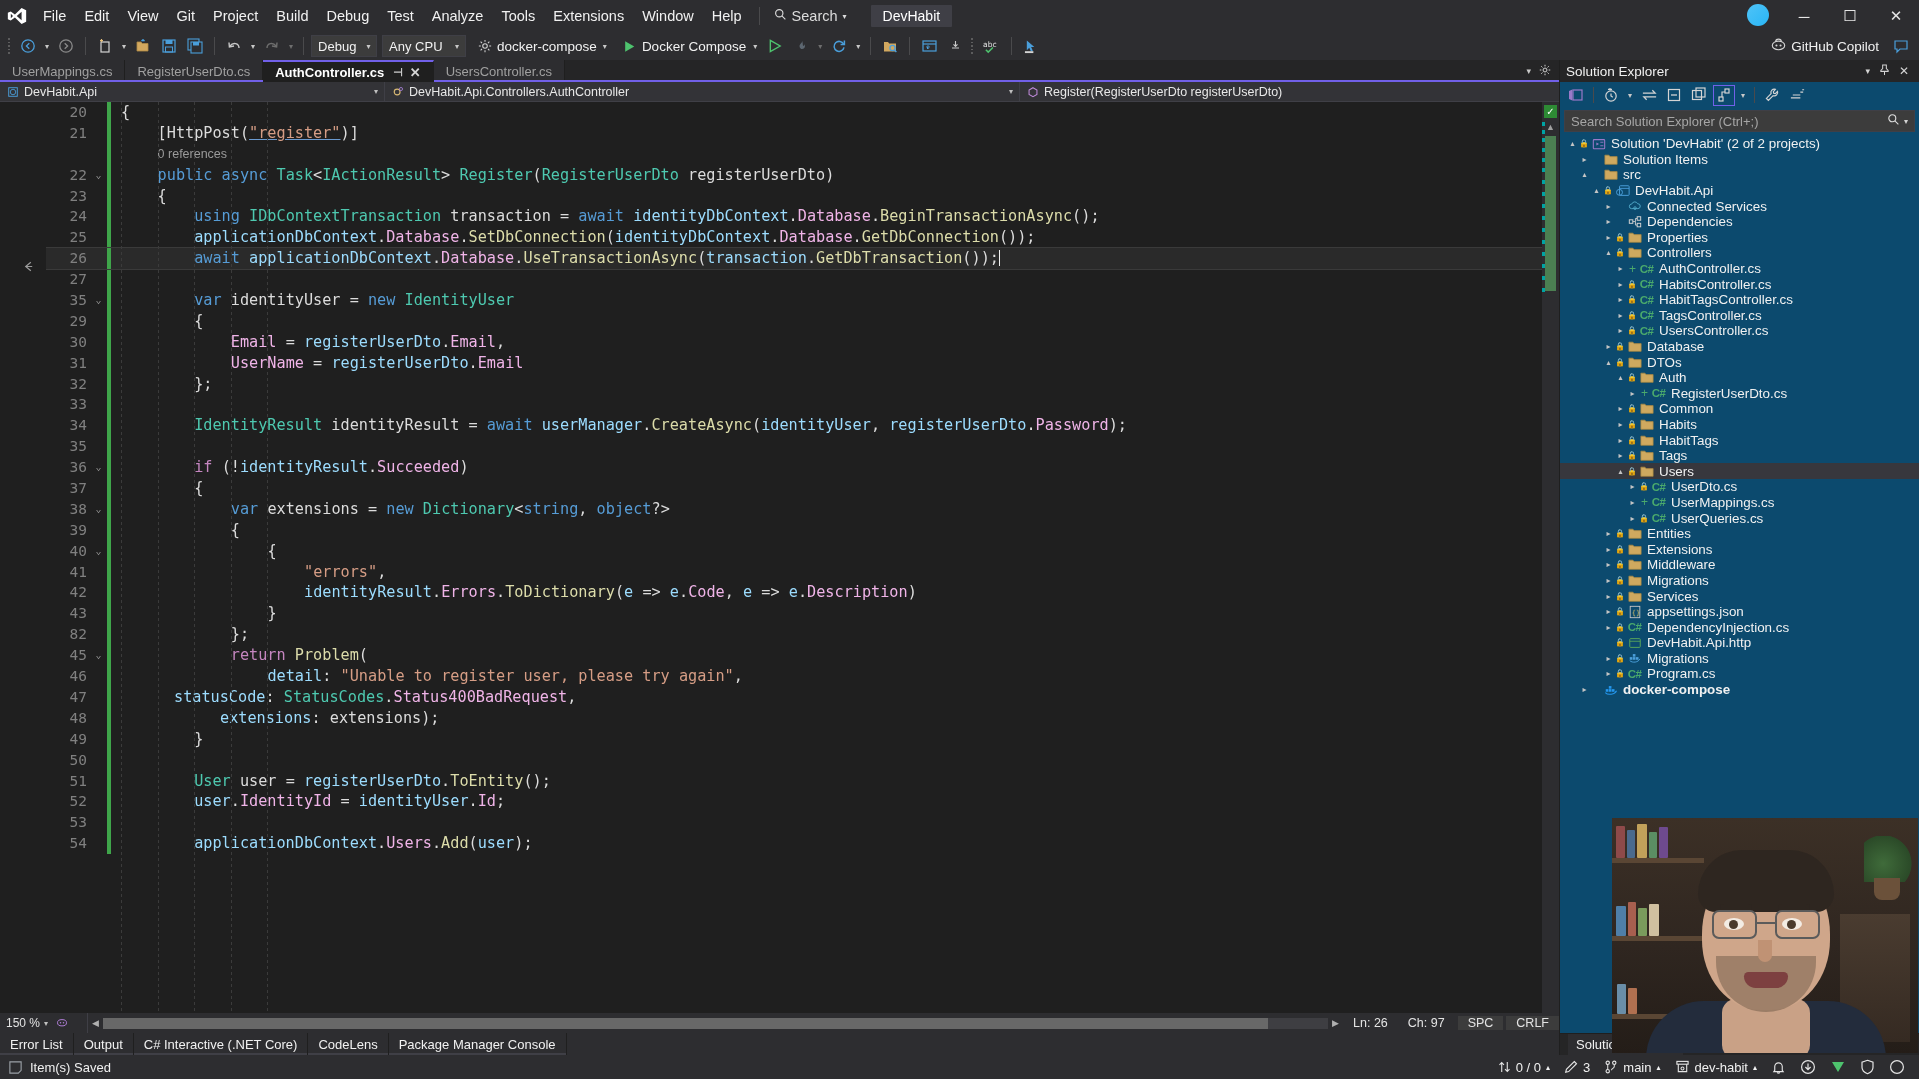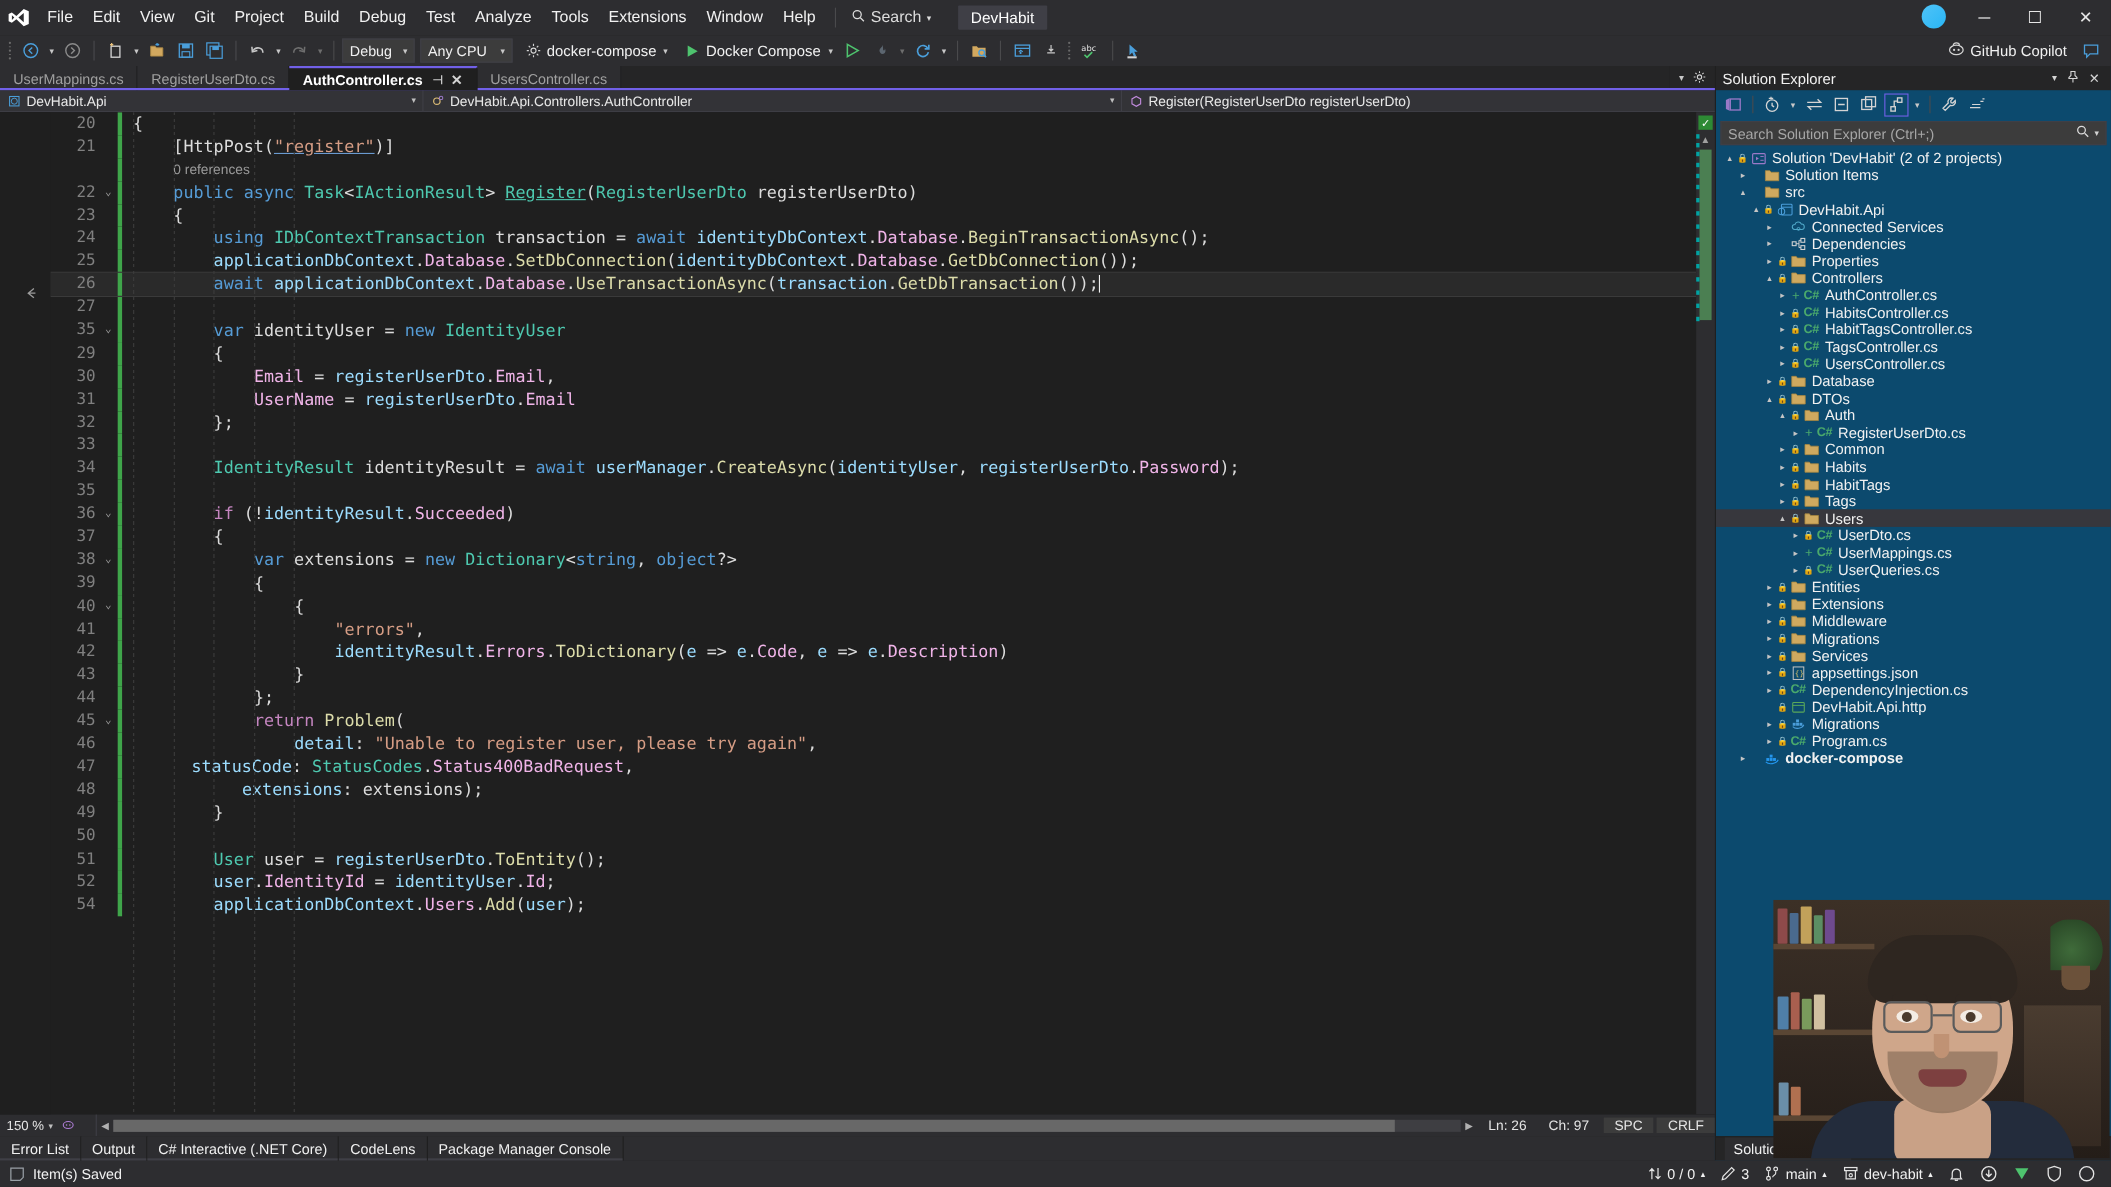--- a/index.html
+++ b/index.html
@@ -124,21 +124,21 @@
 
   
   .k  { color: #569cd6; }   
   .kc { color: #4ec9b0; }   
   .kw { color: #c586c0; }   
   .id { color: #dcdcdc; }
   .st { color: #d69d85; }
   .pl { color: #f0b4e8; }   
   .mth{ color: #dcdcaa; }
   .punct { color: #dcdcdc; }
-  .fn  { color: #4ec9b0; text-decoration: underline; }
+  .fn  { color: #4ec9b0; }
   .prm { color: #9cdcfe; }
   .ulk { text-decoration: underline; text-decoration-color:#6a9ad0; }
 
   
   .v-scroll { width: 17px; flex: 0 0 17px; background: #2d2d30; position: relative; }
   .v-scroll .ok { position:absolute; top:3px; left:2px; width:13px; height:13px; background:#2d8a34;
                   display:flex;align-items:center;justify-content:center;color:#fff;font-size:10px;}
   .v-scroll .up { position:absolute; top:20px; left:4px; color:#a0a0a0; font-size:9px; }
   .v-scroll .thumb { position:absolute; left:3px; top:34px; width:11px; height:155px; background:#4b7f52; }
   .v-scroll .marks { position:absolute; left:0px; top:20px; width:3px; bottom:0; }
@@ -542,29 +542,30 @@
               <div class="code-row"><div class="ln">34</div><div class="fold"></div><div class="chgbar"></div><div class="codetext" style="padding-left: 83.2px;"><span class="kc">IdentityResult</span><span class="id"> identityResult </span><span class="punct">= </span><span class="k">await </span><span class="prm">userManager</span><span class="punct">.</span><span class="mth">CreateAsync</span><span class="punct">(</span><span class="prm">identityUser</span><span class="punct">, </span><span class="prm">registerUserDto</span><span class="punct">.</span><span class="pl">Password</span><span class="punct">);</span></div></div>
               <div class="code-row"><div class="ln">35</div><div class="fold"></div><div class="chgbar"></div><div class="codetext" style="padding-left: 83.2px;"></div></div>
               <div class="code-row"><div class="ln">36</div><div class="fold">⌄</div><div class="chgbar"></div><div class="codetext" style="padding-left: 83.2px;"><span class="kw">if </span><span class="punct">(!</span><span class="prm">identityResult</span><span class="punct">.</span><span class="pl">Succeeded</span><span class="punct">)</span></div></div>
               <div class="code-row"><div class="ln">37</div><div class="fold"></div><div class="chgbar"></div><div class="codetext" style="padding-left: 83.2px;"><span class="punct">{</span></div></div>
               <div class="code-row"><div class="ln">38</div><div class="fold">⌄</div><div class="chgbar"></div><div class="codetext" style="padding-left: 119.8px;"><span class="k">var </span><span class="id">extensions </span><span class="punct">= </span><span class="k">new </span><span class="kc">Dictionary</span><span class="punct">&lt;</span><span class="k">string</span><span class="punct">, </span><span class="k">object</span><span class="punct">?&gt;</span></div></div>
               <div class="code-row"><div class="ln">39</div><div class="fold"></div><div class="chgbar"></div><div class="codetext" style="padding-left: 119.8px;"><span class="punct">{</span></div></div>
               <div class="code-row"><div class="ln">40</div><div class="fold">⌄</div><div class="chgbar"></div><div class="codetext" style="padding-left: 156.4px;"><span class="punct">{</span></div></div>
               <div class="code-row"><div class="ln">41</div><div class="fold"></div><div class="chgbar"></div><div class="codetext" style="padding-left: 193px;"><span class="st">"errors"</span><span class="punct">,</span></div></div>
               <div class="code-row"><div class="ln">42</div><div class="fold"></div><div class="chgbar"></div><div class="codetext" style="padding-left: 193px;"><span class="prm">identityResult</span><span class="punct">.</span><span class="pl">Errors</span><span class="punct">.</span><span class="mth">ToDictionary</span><span class="punct">(</span><span class="prm">e </span><span class="punct">=&gt; </span><span class="prm">e</span><span class="punct">.</span><span class="pl">Code</span><span class="punct">, </span><span class="prm">e </span><span class="punct">=&gt; </span><span class="prm">e</span><span class="punct">.</span><span class="pl">Description</span><span class="punct">)</span></div></div>
               <div class="code-row"><div class="ln">43</div><div class="fold"></div><div class="chgbar"></div><div class="codetext" style="padding-left: 156.4px;"><span class="punct">}</span></div></div>
-              <div class="code-row"><div class="ln">44</div><div class="fold"></div><div class="chgbar"></div><div class="codetext" style="padding-left: 119.8px;"><span class="punct">};</span></div></div>
+              <div class="code-row"><div class="ln">82</div><div class="fold"></div><div class="chgbar"></div><div class="codetext" style="padding-left: 119.8px;"><span class="punct">};</span></div></div>
               <div class="code-row"><div class="ln">45</div><div class="fold">⌄</div><div class="chgbar"></div><div class="codetext" style="padding-left: 119.8px;"><span class="kw">return </span><span class="mth">Problem</span><span class="punct">(</span></div></div>
               <div class="code-row"><div class="ln">46</div><div class="fold"></div><div class="chgbar"></div><div class="codetext" style="padding-left: 156.4px;"><span class="prm">detail</span><span class="punct">: </span><span class="st">"Unable to register user, please try again"</span><span class="punct">,</span></div></div>
               <div class="code-row"><div class="ln">47</div><div class="fold"></div><div class="chgbar"></div><div class="codetext" style="padding-left: 63px;"><span class="prm">statusCode</span><span class="punct">: </span><span class="kc">StatusCodes</span><span class="punct">.</span><span class="pl">Status400BadRequest</span><span class="punct">,</span></div></div>
               <div class="code-row"><div class="ln">48</div><div class="fold"></div><div class="chgbar"></div><div class="codetext" style="padding-left: 109px;"><span class="prm">extensions</span><span class="punct">: </span><span class="id">extensions</span><span class="punct">);</span></div></div>
               <div class="code-row"><div class="ln">49</div><div class="fold"></div><div class="chgbar"></div><div class="codetext" style="padding-left: 83.2px;"><span class="punct">}</span></div></div>
               <div class="code-row"><div class="ln">50</div><div class="fold"></div><div class="chgbar"></div><div class="codetext" style="padding-left: 83.2px;"></div></div>
               <div class="code-row"><div class="ln">51</div><div class="fold"></div><div class="chgbar"></div><div class="codetext" style="padding-left: 83.2px;"><span class="kc">User</span><span class="id"> user </span><span class="punct">= </span><span class="prm">registerUserDto</span><span class="punct">.</span><span class="mth">ToEntity</span><span class="punct">();</span></div></div>
               <div class="code-row"><div class="ln">52</div><div class="fold"></div><div class="chgbar"></div><div class="codetext" style="padding-left: 83.2px;"><span class="prm">user</span><span class="punct">.</span><span class="pl">IdentityId </span><span class="punct">= </span><span class="prm">identityUser</span><span class="punct">.</span><span class="pl">Id</span><span class="punct">;</span></div></div>
+              <div class="code-row"><div class="ln">53</div><div class="fold"></div><div class="chgbar"></div><div class="codetext" style="padding-left: 83.2px;"></div></div>
               <div class="code-row"><div class="ln">54</div><div class="fold"></div><div class="chgbar"></div><div class="codetext" style="padding-left: 83.2px;"><span class="prm">applicationDbContext</span><span class="punct">.</span><span class="pl">Users</span><span class="punct">.</span><span class="mth">Add</span><span class="punct">(</span><span class="prm">user</span><span class="punct">);</span></div></div>
               <div style="position: absolute; inset: 0px; pointer-events: none;">
                 <div class="ig" style="left: 75px;"></div>
                 <div class="ig" style="left: 111.6px;"></div>
                 <div class="ig" style="left: 148.2px;"></div>
                 <div class="ig" style="left: 184.8px;"></div>
                 <div class="ig" style="left: 221.4px;"></div>
               </div>
             </div>
         </div>

